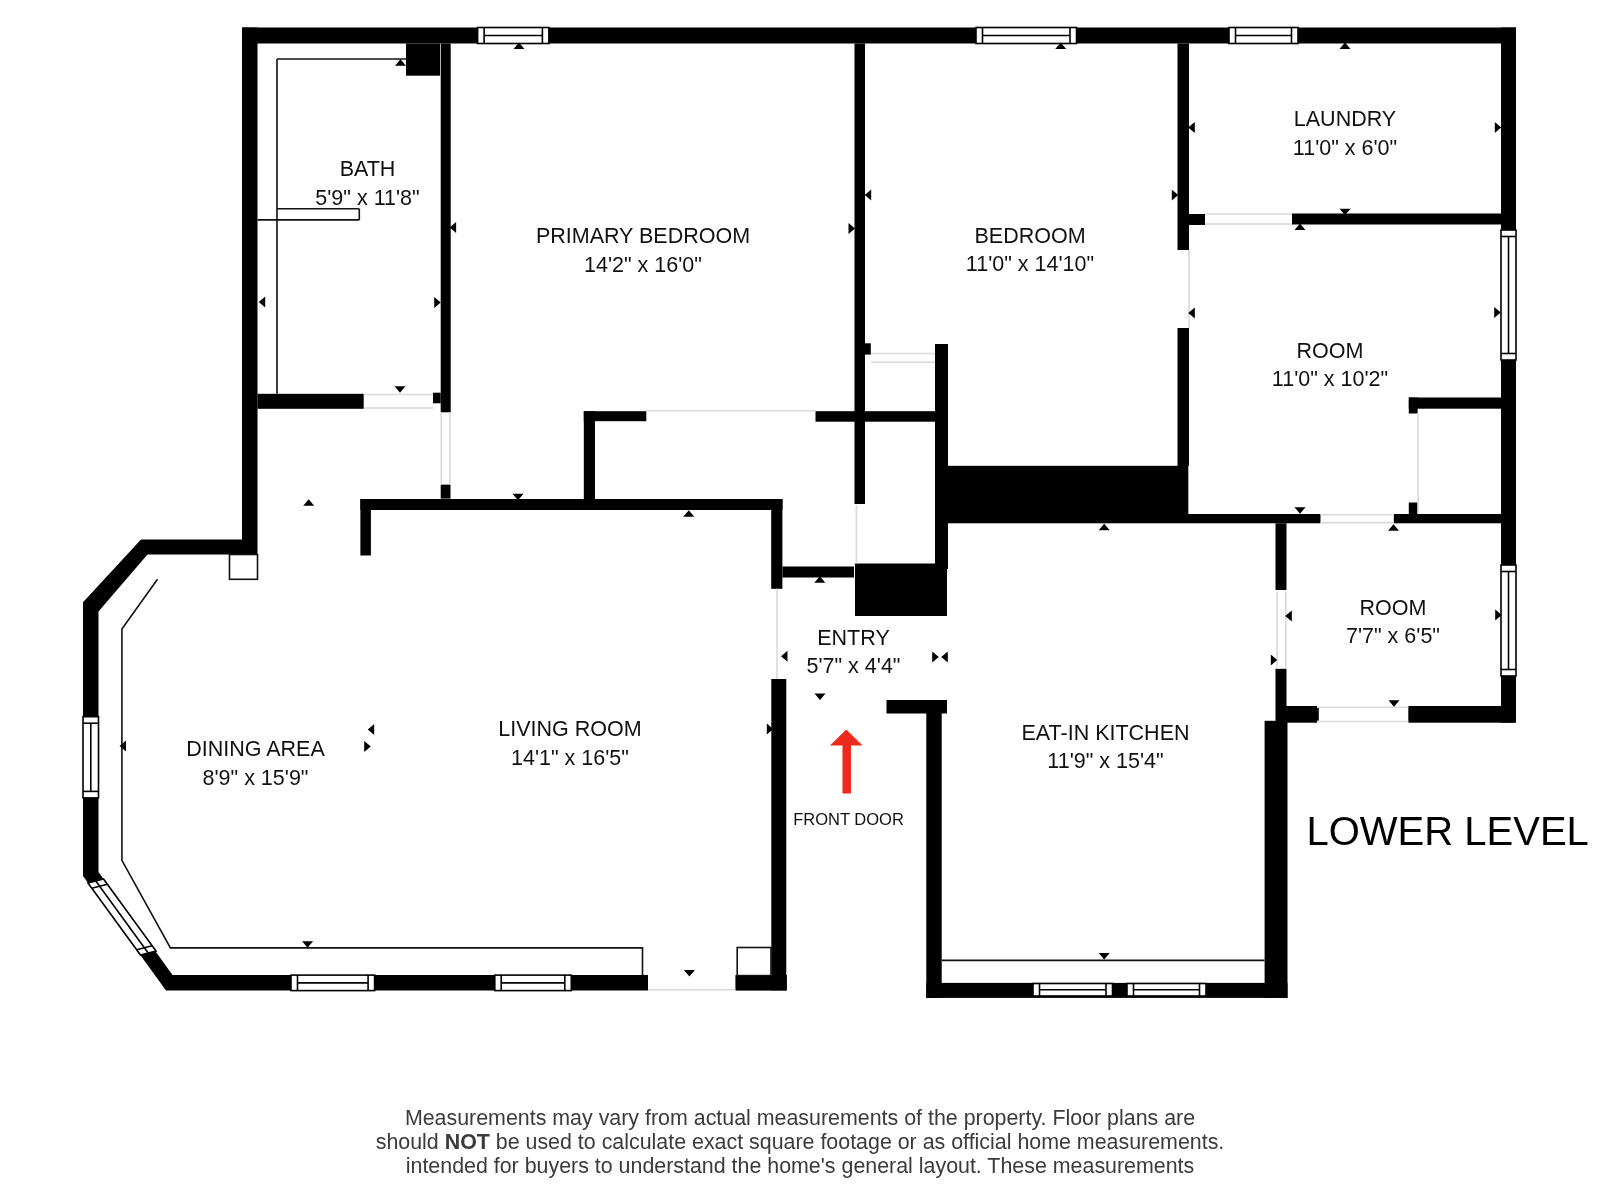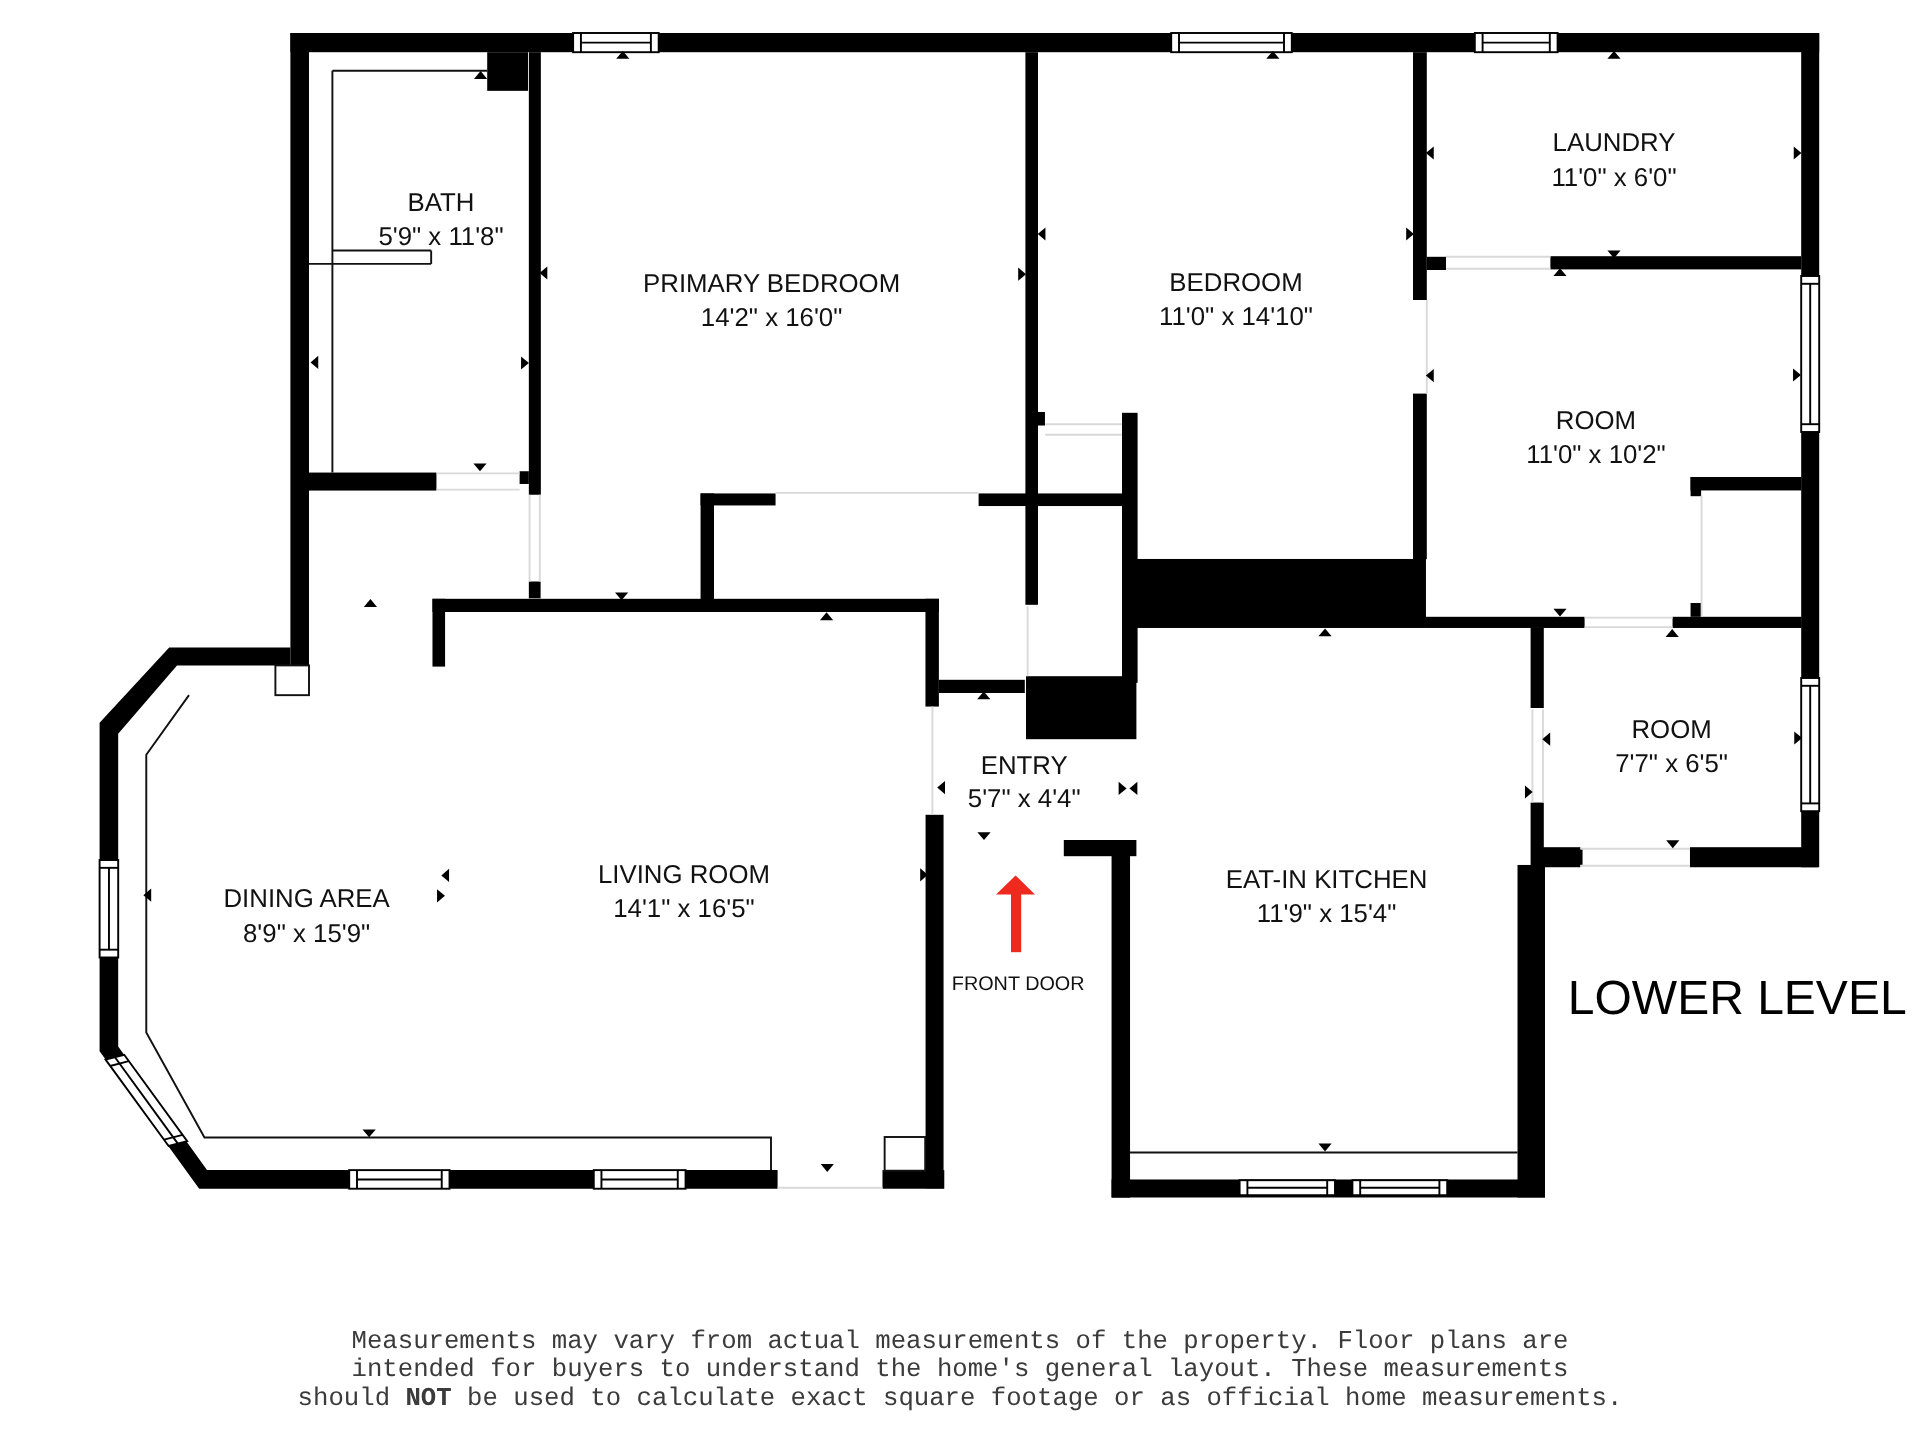--- a/index.html
+++ b/index.html
@@ -1,18 +1,18 @@
 <!DOCTYPE html>
 <html><head><meta charset="utf-8">
 <style>
 html,body{margin:0;padding:0;background:#fff;width:1600px;height:1200px;overflow:hidden}
 body{font-family:"Liberation Sans",sans-serif;position:relative}
 svg{position:absolute;left:0;top:0;will-change:transform}
 .disc{will-change:transform;position:absolute;left:0;top:1106px;width:1600px;text-align:center;
-font-size:21.4px;line-height:24px;color:#3b3b3b;font-family:Liberation Mono, monospace}
+font-size:21.4px;line-height:24px;color:#3b3b3b;font-family:Liberation Sans, sans-serif}
 </style></head>
 <body>
 
 <svg width="1600" height="1200" viewBox="0 0 1600 1200" font-family="Liberation Sans, sans-serif">
 
 <rect x="242.0" y="27.5" width="1274.0" height="16.0" fill="#000"></rect>
 
 <rect x="477.6" y="27.5" width="71.3" height="16.0" fill="#fff" stroke="#000" stroke-width="1.6"></rect>
     <line x1="484.1" y1="27.5" x2="484.1" y2="43.5" stroke="#000" stroke-width="1.6"></line>
     <line x1="542.4" y1="27.5" x2="542.4" y2="43.5" stroke="#000" stroke-width="1.6"></line>
@@ -307,14 +307,14 @@
 <text x="1105.5" y="740.0" font-size="21.5" text-anchor="middle" font-weight="normal" fill="#111">EAT-IN KITCHEN</text>
     <text x="1105.5" y="768.3" font-size="21.5" text-anchor="middle" font-weight="normal" fill="#111">11'9" x 15'4"</text>
 
 <text x="848.5" y="825.4" font-size="16.5" text-anchor="middle" font-weight="normal" fill="#111">FRONT DOOR</text>
 
 <text x="1306.5" y="845.0" font-size="40" text-anchor="start" font-weight="normal" fill="#000">LOWER LEVEL</text>
 </svg>
 
 <div class="disc">
 <div>Measurements may vary from actual measurements of the property. Floor plans are</div>
+<div>should <b>NOT</b> be used to calculate exact square footage or as official home measurements.</div>
 <div>intended for buyers to understand the home's general layout. These measurements</div>
-<div>should <b>NOT</b> be used to calculate exact square footage or as official home measurements.</div>
 </div>
 </body></html>

